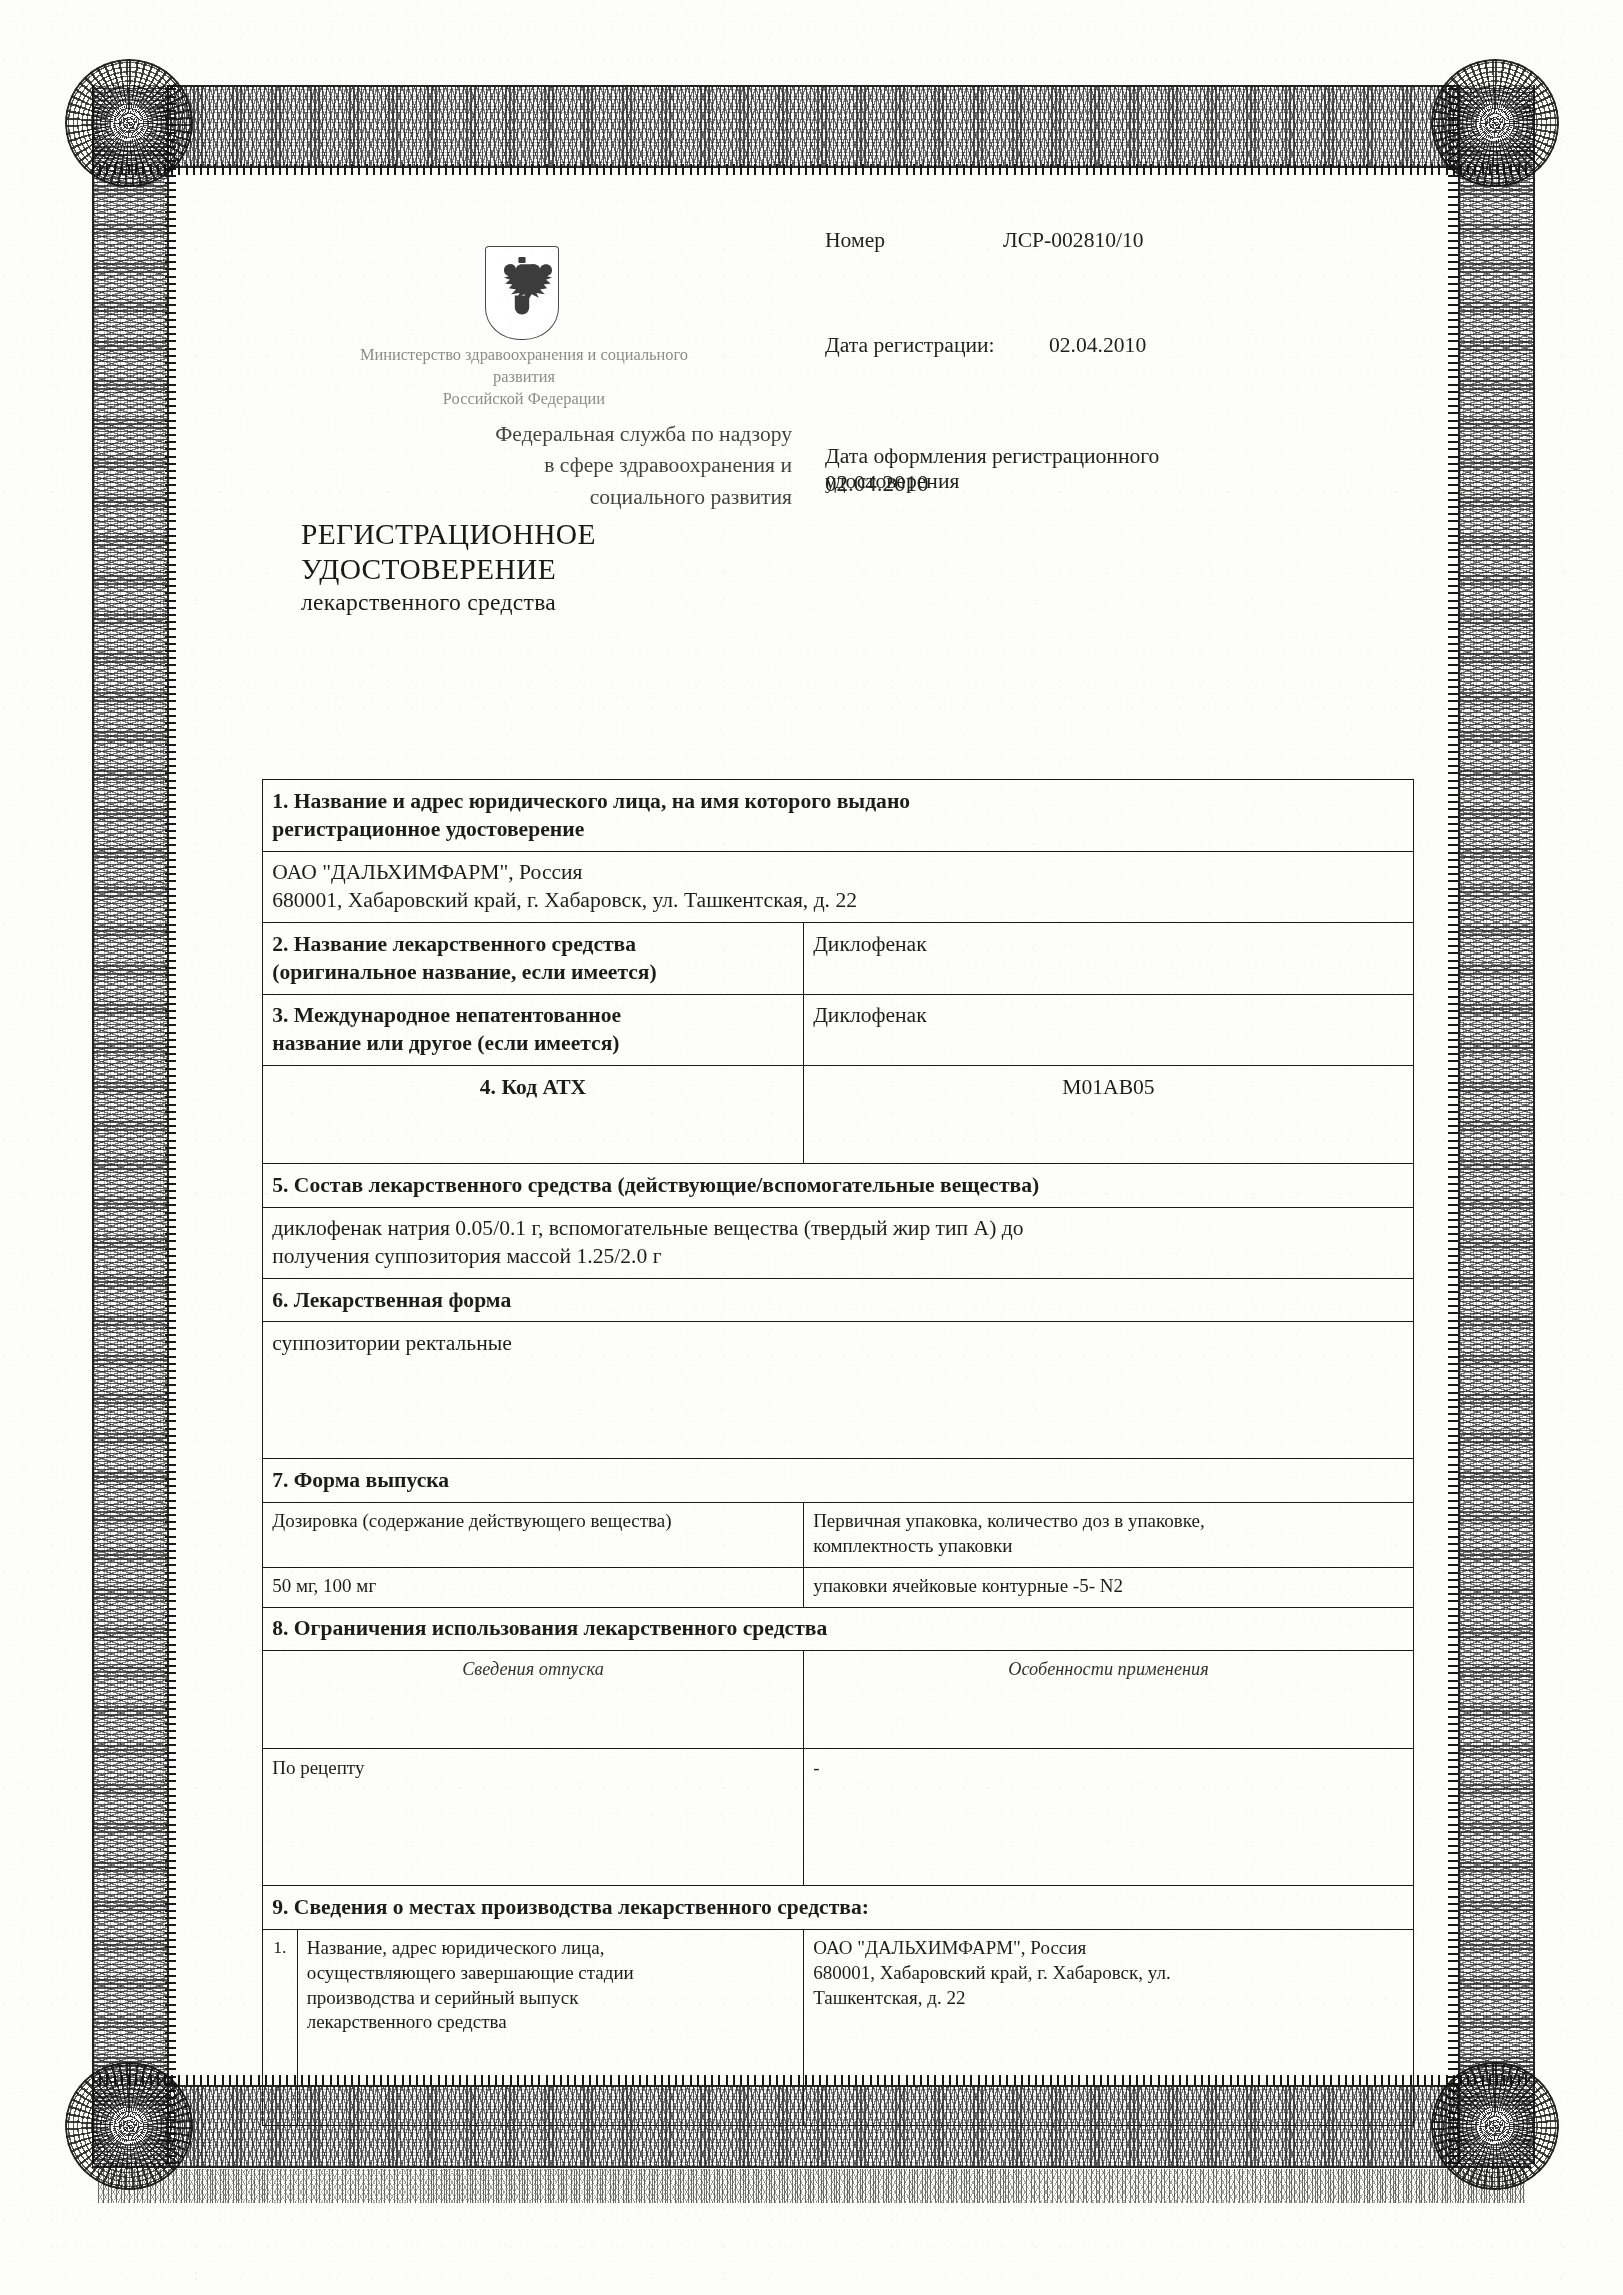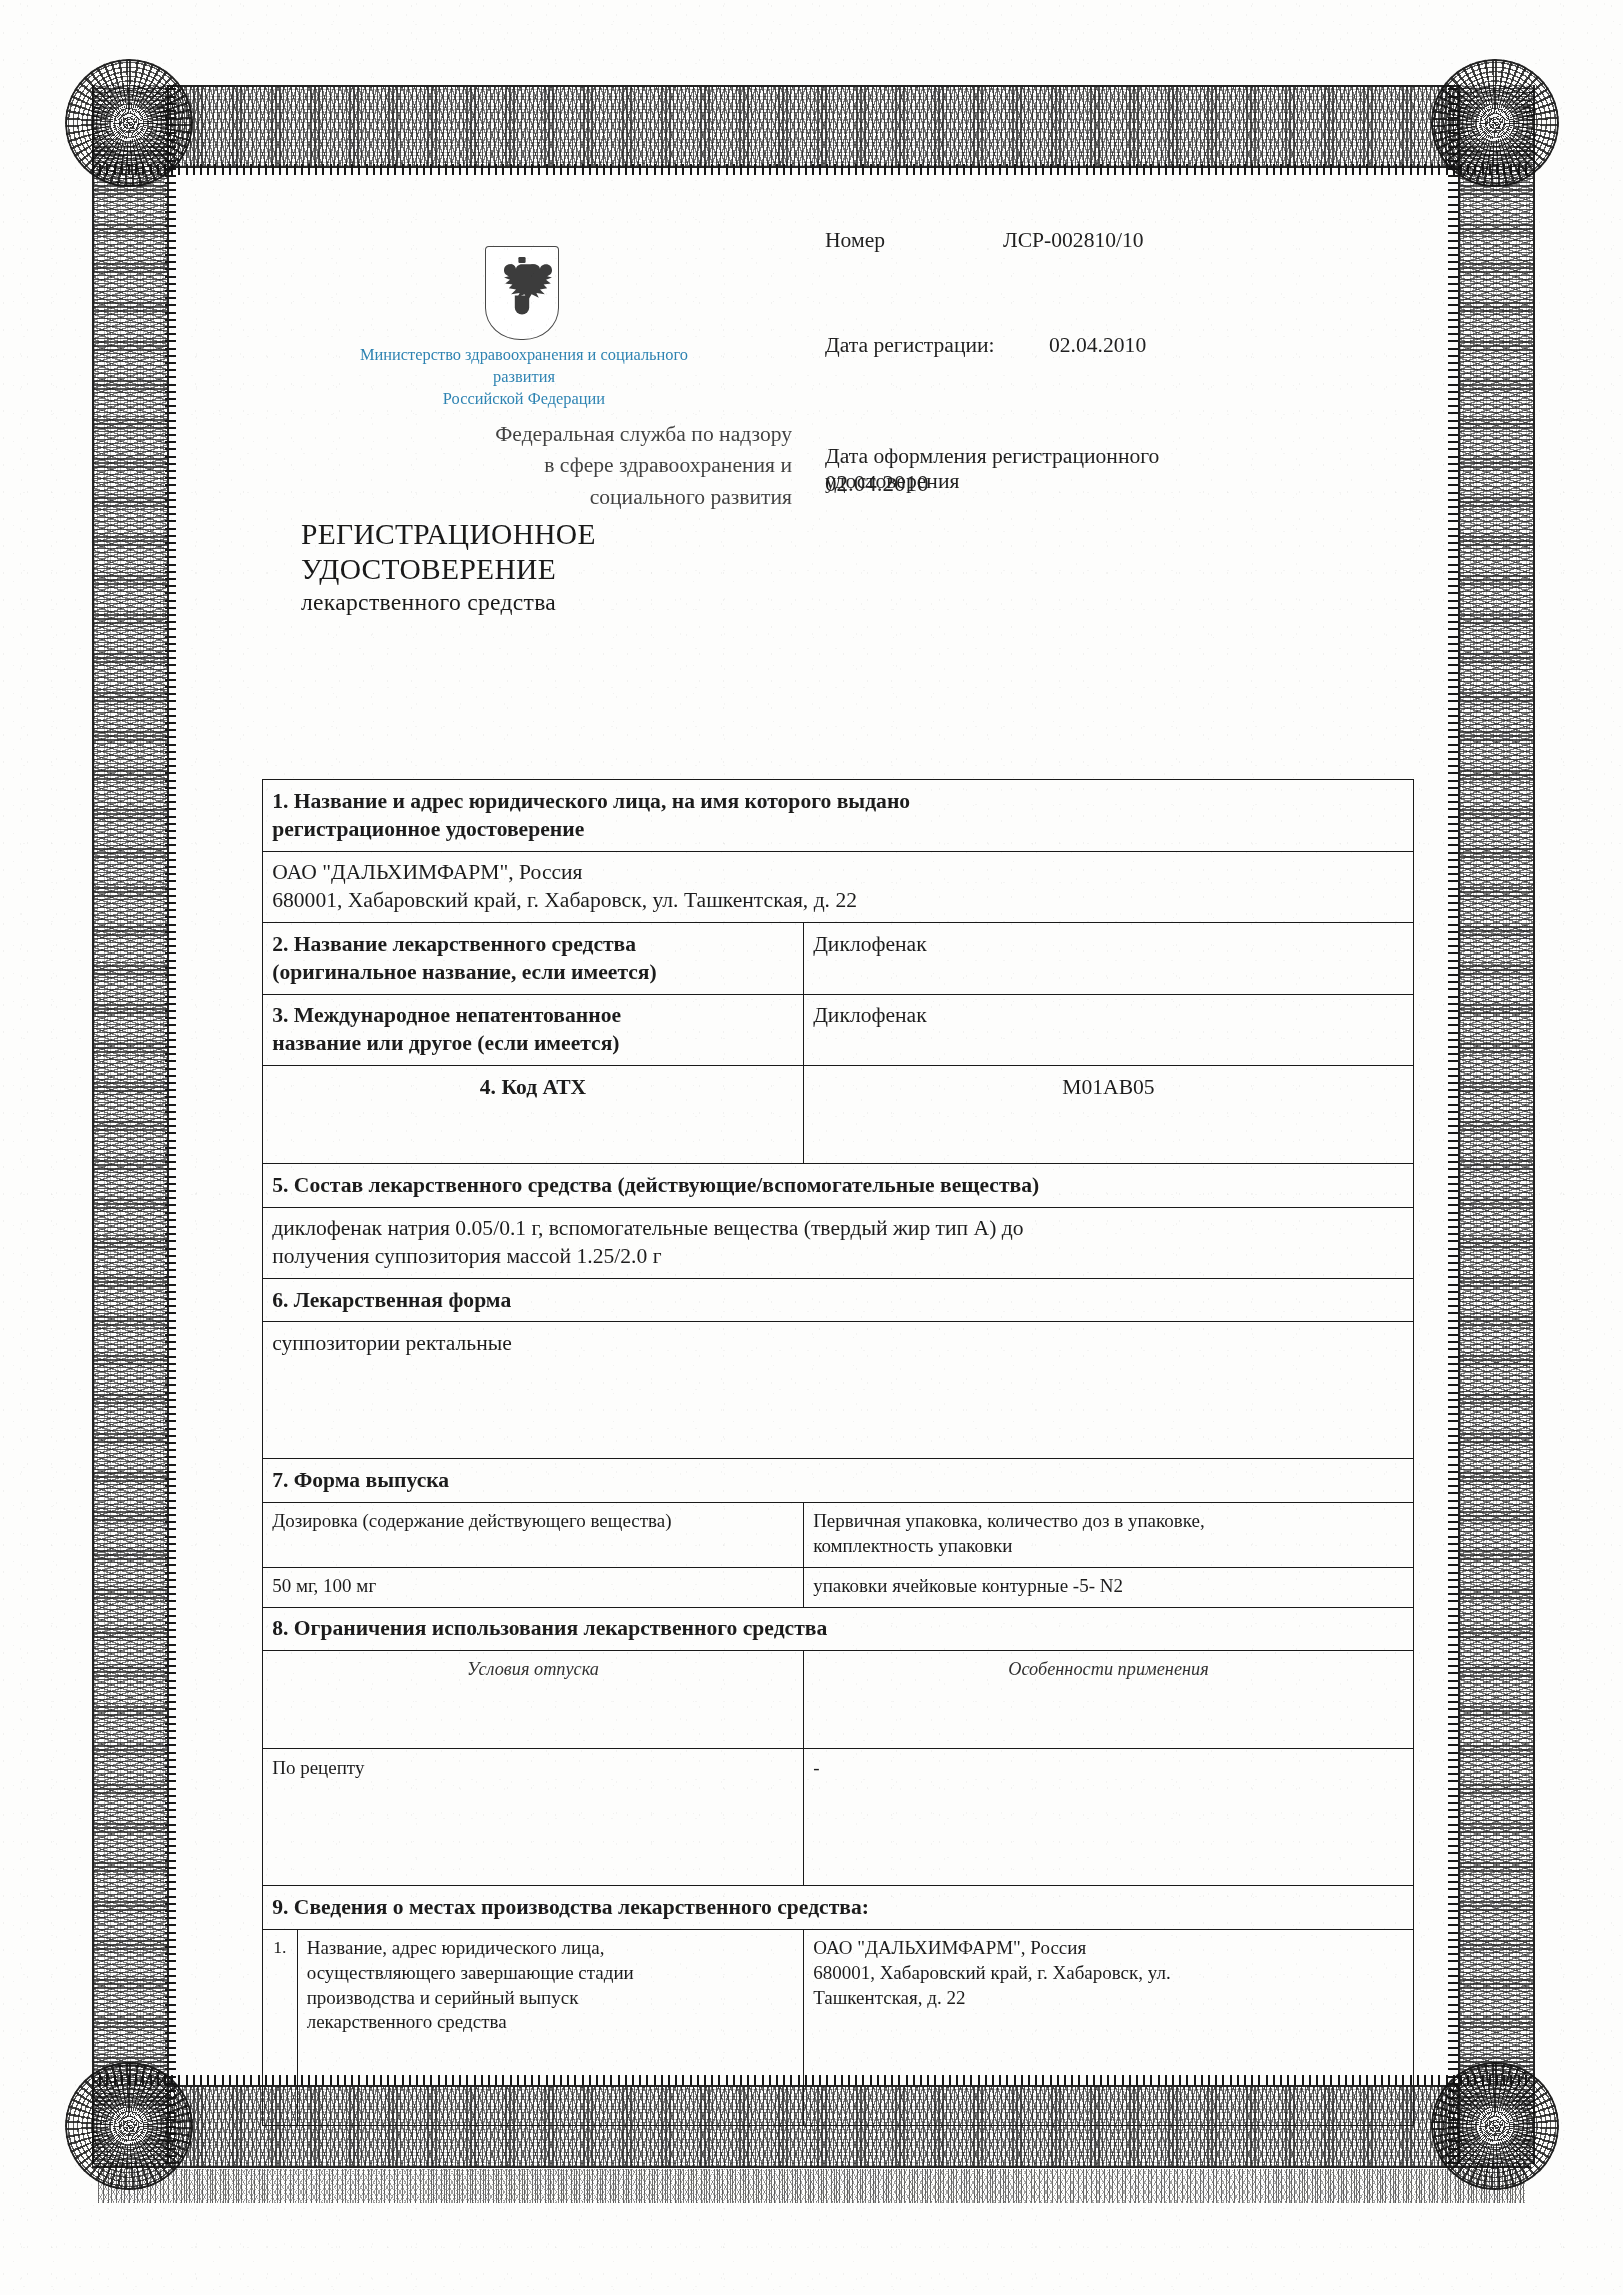--- a/index.html
+++ b/index.html
@@ -98,21 +98,21 @@
 
   .emblem{
     position:absolute;left:223px;top:29.5px;width:72px;height:92px;
     border:1.3px solid #2a2a2a;border-radius:3.9px 3.9px 48% 48%/3.9px 3.9px 34% 34%;
     background:#fff;overflow:hidden;opacity:.85;
   }
   .emblem svg{display:block;width:100%;height:100%;}
 
   .ministry{
     position:absolute;left:0;top:128px;width:524px;
-    text-align:center;font-size:16.4px;line-height:1.35;color:#0369a1;opacity:.82;
+    text-align:center;font-size:16.4px;line-height:1.35;color:#737373;opacity:.82;
   }
   .fedsvc{
     position:absolute;left:13px;top:203px;width:517px;
     text-align:right;font-size:21.6px;line-height:1.45;color:#262626;opacity:.86;
   }
   .doctitle{
     position:absolute;left:39px;top:301px;width:497px;
     font-size:29.5px;line-height:1.18;color:#1b1b1b;letter-spacing:0.3px;
   }
   .doctitle .sub{font-size:23.6px;display:block;margin-top:2.6px;}
@@ -293,21 +293,21 @@
         </tr>
         <tr>
           <td colspan="2" class="small lcol">50 мг,  100 мг</td>
           <td class="small">упаковки ячейковые контурные -5- N2</td>
         </tr>
 
         <tr>
           <td colspan="3" class="hdr">8. Ограничения использования лекарственного средства</td>
         </tr>
         <tr class="tall">
-          <td colspan="2" class="ital lcol">Условия отпуска</td>
+          <td colspan="2" class="ital lcol">Сведения отпуска</td>
           <td class="ital">Особенности применения</td>
         </tr>
         <tr class="taller">
           <td colspan="2" class="small lcol">По рецепту</td>
           <td class="small">-</td>
         </tr>
 
         <tr>
           <td colspan="3" class="hdr">9. Сведения о местах производства лекарственного средства:</td>
         </tr>

